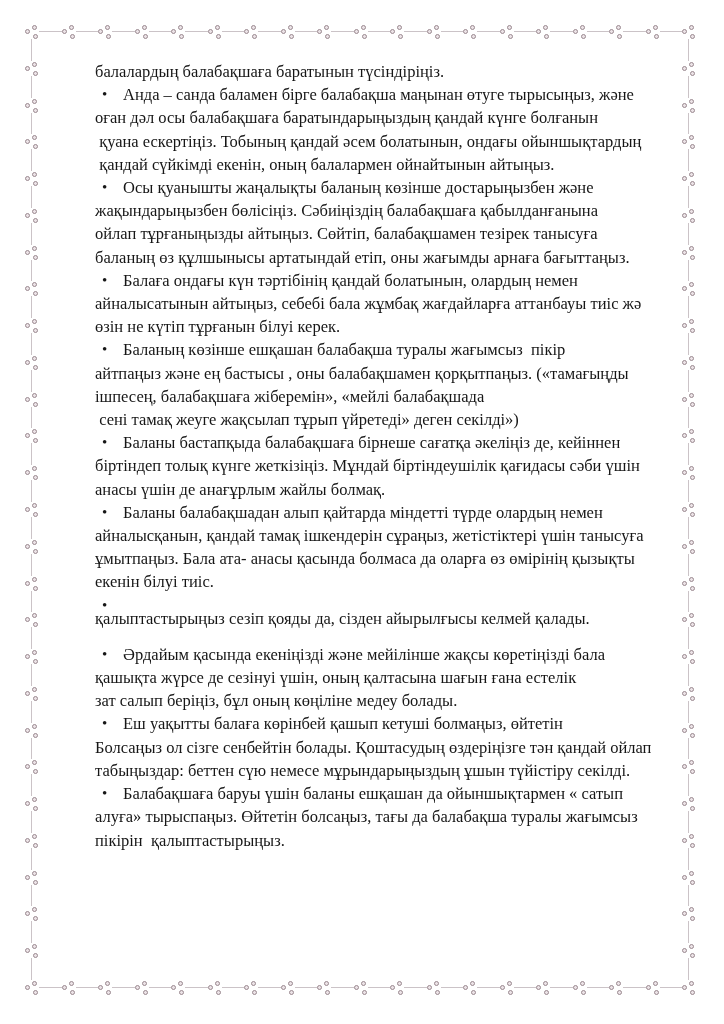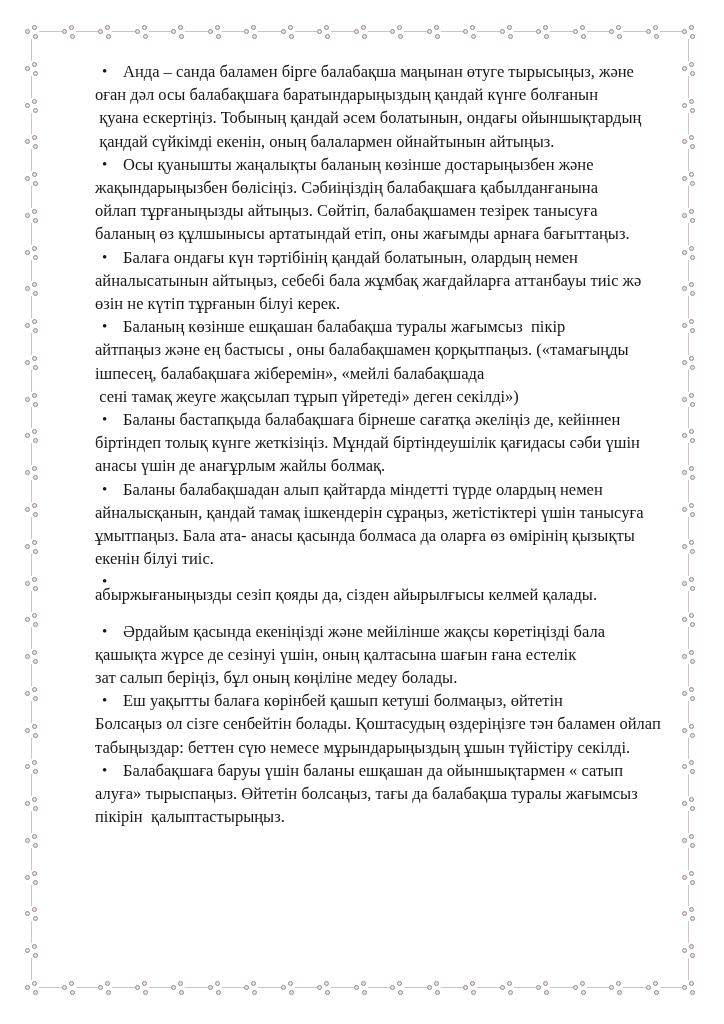--- a/index.html
+++ b/index.html
@@ -504,20 +504,21 @@
         <span class="dot" style="left: 0px; top: 5px; border: 1.4px solid rgb(154, 137, 144); background: rgb(236, 227, 231);"></span>
         <span class="dot" style="left: 8px; top: 10px; border: 1.4px solid rgb(154, 137, 144); background: rgb(236, 227, 231);"></span>
       </div>
       <div class="cluster" style="left: 682px; top: 943.231px;">
         <span class="dot" style="left: 7px; top: 1px; border: 1.4px solid rgb(154, 137, 144); background: rgb(236, 227, 231);"></span>
         <span class="dot" style="left: 0px; top: 5px; border: 1.4px solid rgb(154, 137, 144); background: rgb(236, 227, 231);"></span>
         <span class="dot" style="left: 8px; top: 10px; border: 1.4px solid rgb(154, 137, 144); background: rgb(236, 227, 231);"></span>
       </div>
     </div>
   <div class="content" id="doc-content">
+      <div class="block"><span>балалардың балабақшаға баратынын түсіндіріңіз.</span></div>
       <div class="block bullet"><span class="marker">•</span><span>Анда – санда баламен бірге балабақша маңынан өтуге тырысыңыз, және
 оған дәл осы балабақшаға баратындарыңыздың қандай күнге болғанын
  қуана ескертіңіз. Тобының қандай әсем болатынын, ондағы ойыншықтардың
  қандай сүйкімді екенін, оның балалармен ойнайтынын айтыңыз.</span></div>
       <div class="block bullet"><span class="marker">•</span><span>Осы қуанышты жаңалықты баланың көзінше достарыңызбен және
 жақындарыңызбен бөлісіңіз. Сәбиіңіздің балабақшаға қабылданғанына
 ойлап тұрғаныңызды айтыңыз. Сөйтіп, балабақшамен тезірек танысуға
 баланың өз құлшынысы артатындай етіп, оны жағымды арнаға бағыттаңыз.</span></div>
       <div class="block bullet"><span class="marker">•</span><span>Балаға ондағы күн тәртібінің қандай болатынын, олардың немен
 айналысатынын айтыңыз, себебі бала жұмбақ жағдайларға аттанбауы тиіс жә
@@ -527,24 +528,24 @@
 ішпесең, балабақшаға жіберемін», «мейлі балабақшада
  сені тамақ жеуге жақсылап тұрып үйретеді» деген секілді»)</span></div>
       <div class="block bullet"><span class="marker">•</span><span>Баланы бастапқыда балабақшаға бірнеше сағатқа әкеліңіз де, кейіннен
 біртіндеп толық күнге жеткізіңіз. Мұндай біртіндеушілік қағидасы сәби үшін
 анасы үшін де анағұрлым жайлы болмақ.</span></div>
       <div class="block bullet"><span class="marker">•</span><span>Баланы балабақшадан алып қайтарда міндетті түрде олардың немен
 айналысқанын, қандай тамақ ішкендерін сұраңыз, жетістіктері үшін танысуға
 ұмытпаңыз. Бала ата- анасы қасында болмаса да оларға өз өмірінің қызықты
 екенін білуі тиіс.</span></div>
       <div class="block bullet"><span class="marker">•</span></div>
-      <div class="block gap-before"><span>абыржығаныңызды сезіп қояды да, сізден айырылғысы келмей қалады.</span></div>
+      <div class="block gap-before"><span>қалыптастырыңыз сезіп қояды да, сізден айырылғысы келмей қалады.</span></div>
       <div class="block bullet gap-before"><span class="marker">•</span><span>Әрдайым қасында екеніңізді және мейілінше жақсы көретіңізді бала
 қашықта жүрсе де сезінуі үшін, оның қалтасына шағын ғана естелік
 зат салып беріңіз, бұл оның көңіліне медеу болады.</span></div>
       <div class="block bullet"><span class="marker">•</span><span>Еш уақытты балаға көрінбей қашып кетуші болмаңыз, өйтетін
-Болсаңыз ол сізге сенбейтін болады. Қоштасудың өздеріңізге тән баламен ойлап
+Болсаңыз ол сізге сенбейтін болады. Қоштасудың өздеріңізге тән қандай ойлап
 табыңыздар: беттен сүю немесе мұрындарыңыздың ұшын түйістіру секілді.</span></div>
       <div class="block bullet"><span class="marker">•</span><span>Балабақшаға баруы үшін баланы ешқашан да ойыншықтармен « сатып
 алуға» тырыспаңыз. Өйтетін болсаңыз, тағы да балабақша туралы жағымсыз
 пікірін  қалыптастырыңыз.</span></div>
     </div>
 </div>
 
 </body></html>

